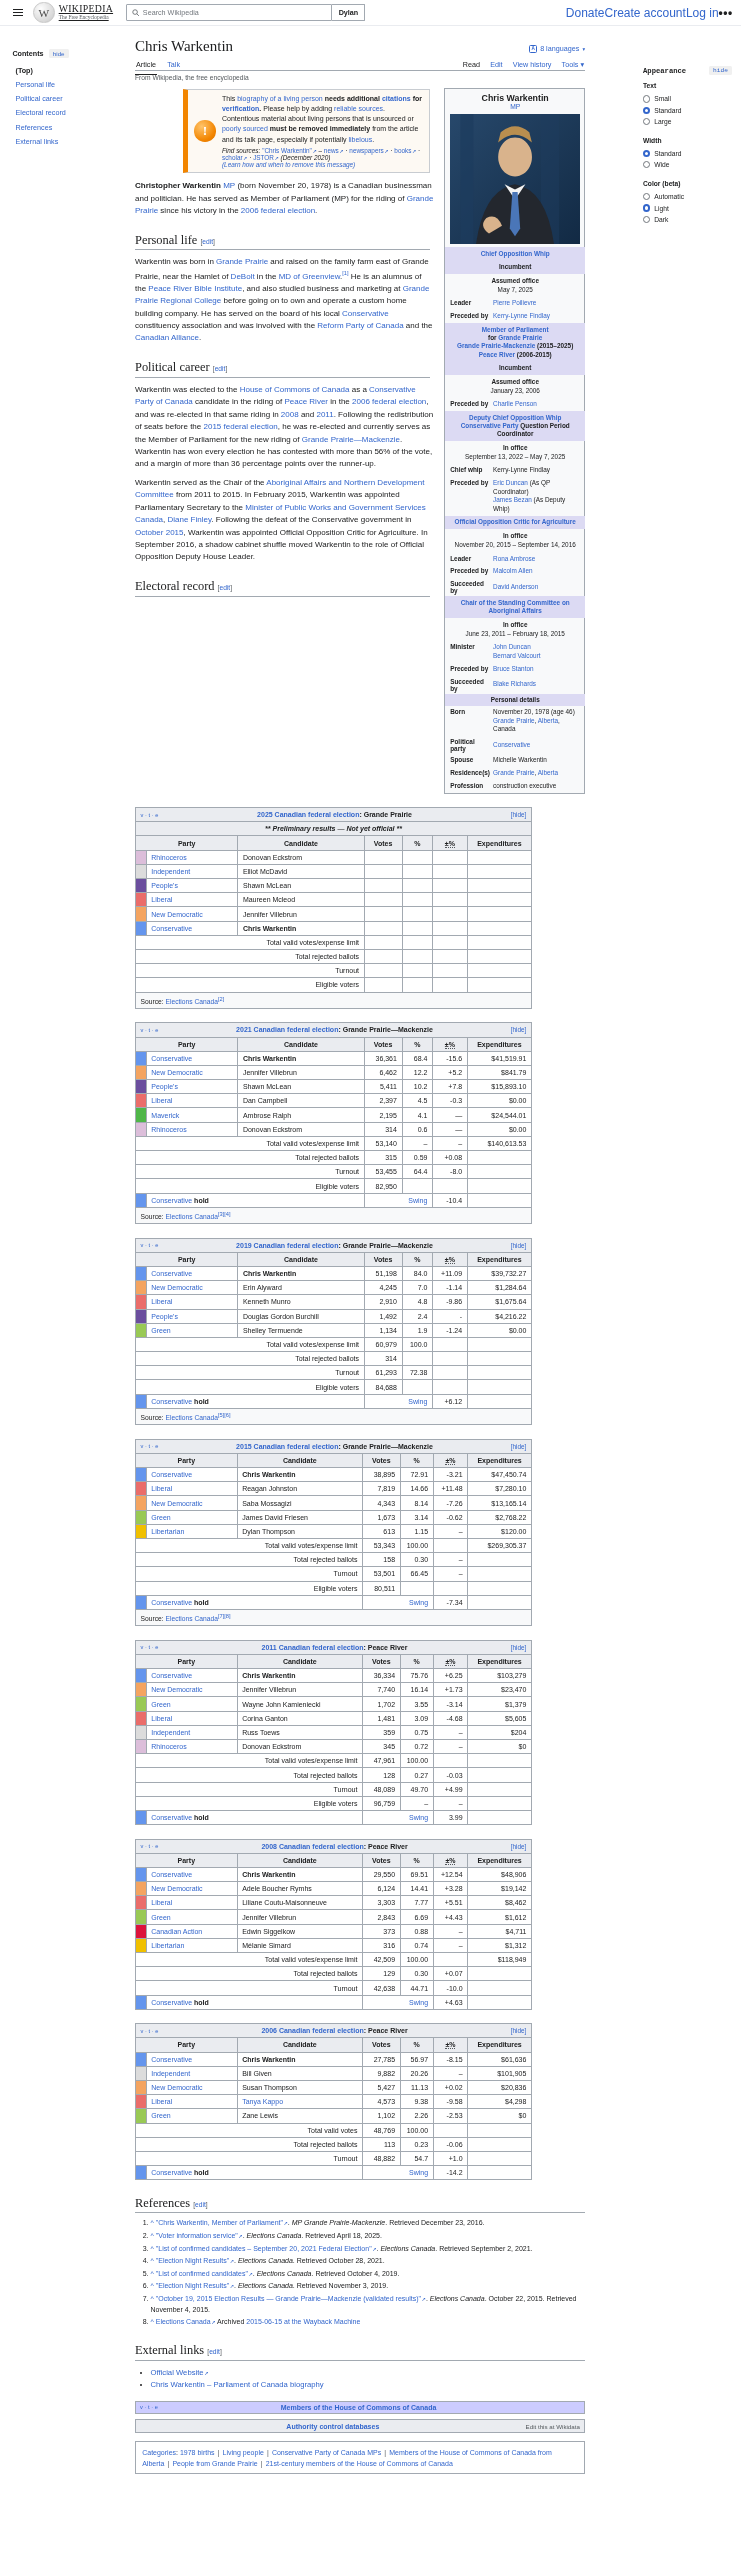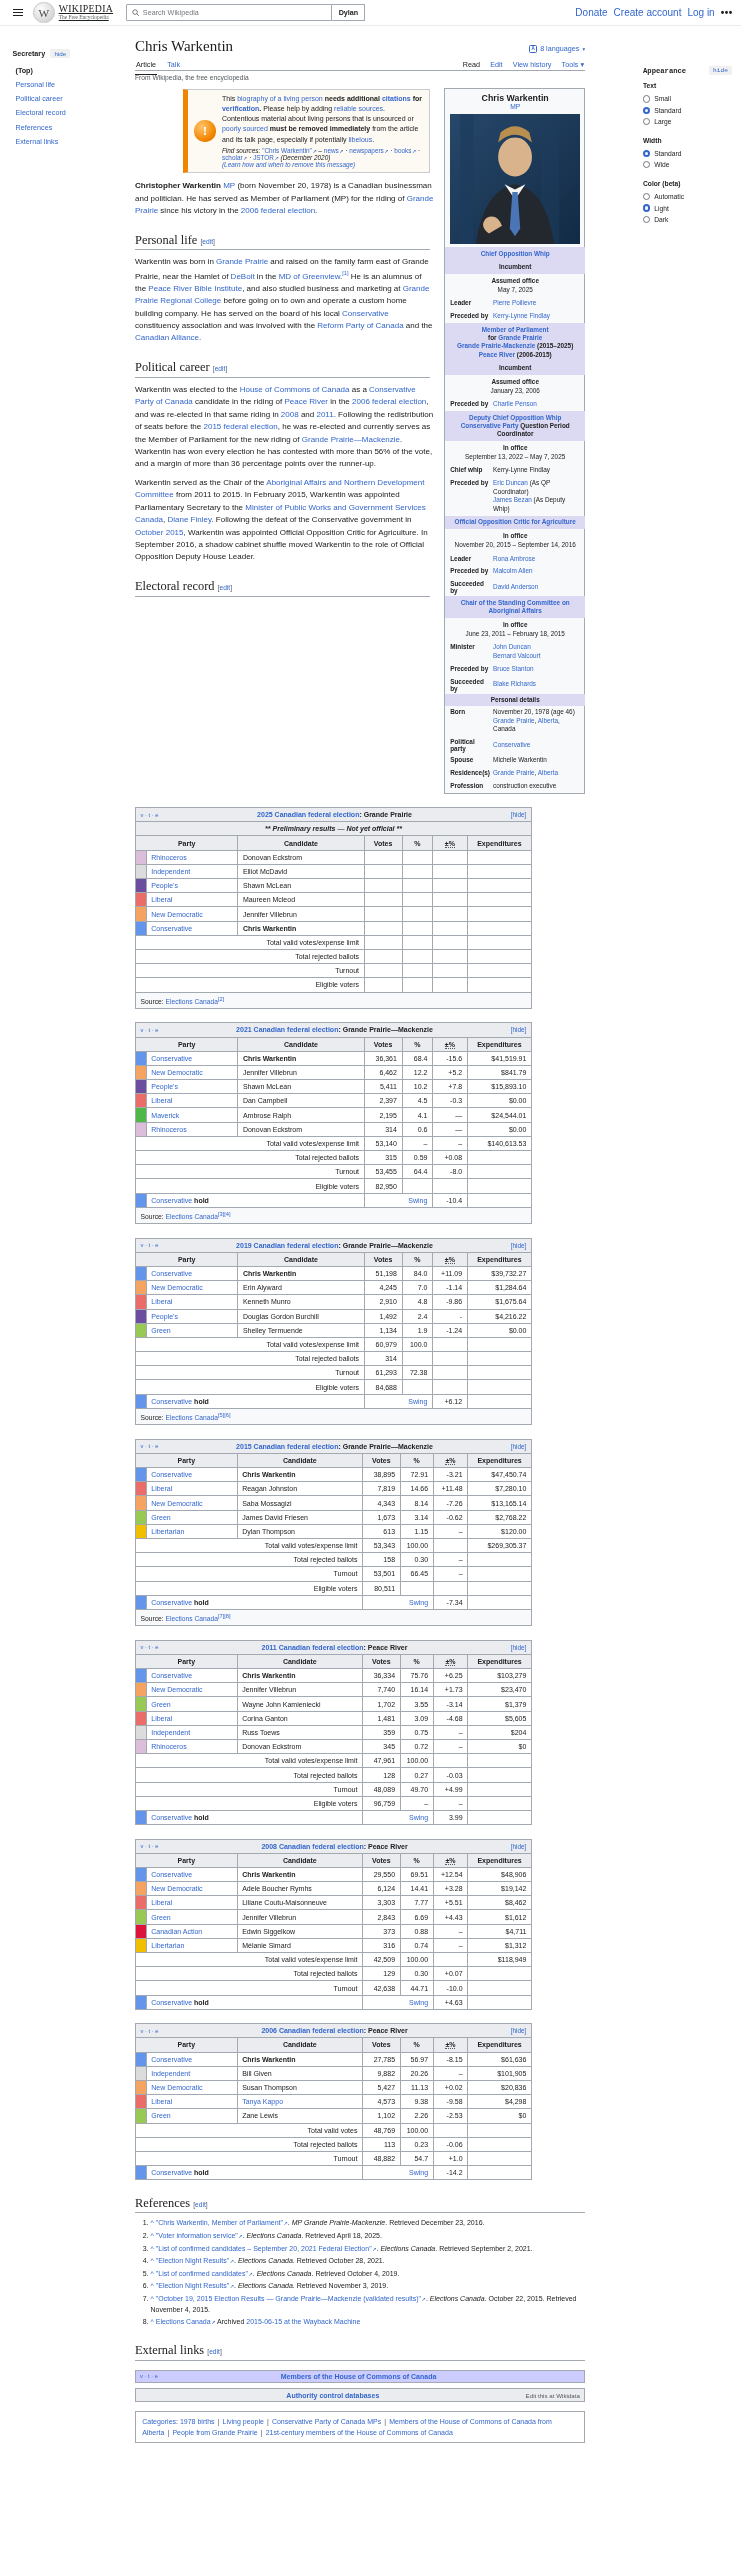--- a/index.html
+++ b/index.html
@@ -16,21 +16,21 @@
   .logo { display:flex; align-items:center; gap:4.1px; margin-right:13.4px; cursor:pointer;}
   .globe { width:21.6px; height:21.6px; border-radius:50%; background:radial-gradient(circle at 35% 30%, #fdfdfd, #d8d8d8 70%, #bfbfbf); border:0.5px solid #c8c8c8; display:flex; align-items:center; justify-content:center; font-family:"Liberation Serif",serif; font-size:11.3px; color:#4a4a4a; }
   .logo-text { line-height:1;text-decoration:underline; }
   .logo-title { font-family:"Liberation Serif",serif; font-size:9.8px; letter-spacing:0.3px; color:#202122;}
   .logo-sub { font-family:"Liberation Serif",serif; font-size:5.4px; color:#54595d; margin-top:1px;}
   .searchwrap { display:flex; align-items:center; }
   .searchbox { width:206px; height:16.5px; border:0.5px solid #a2a9b1; border-radius:1px 0 0 1px; display:flex; align-items:center; padding:0 4.1px; color:#72777d; background:#fff;}
   .searchbox input { border:none; outline:none; font-size:7.2px; width:100%; color:#202122;}
   .searchbox input::placeholder{ color:#72777d; }
   .search-btn { height:16.5px; border:0.5px solid #a2a9b1; border-left:none; background:#fff; font-size:7.2px; font-weight:bold; padding:0 6.2px; border-radius:0 1px 1px 0; color:#202122; cursor:pointer;}
-  .top-right { margin-left:auto; display:flex; align-items:flex-end; gap:6px; font-size:10px; }
+  .top-right { margin-left:auto; display:flex; align-items:flex-end; gap:0; font-size:12px; }
   .top-dots { color:#202122; font-weight:bold; letter-spacing:0.5px; cursor:pointer;}
   
   .toc { position:absolute; left:12.4px; top:49px; width:111px; font-size:7.2px; }
   .toc-head { display:flex; align-items:center; gap:5.2px; font-weight:bold; margin-bottom:5.2px;}
   .pill { background:#f0f0f0; border-radius:1.5px; font-size:6.2px; font-weight:normal; color:#3366cc; padding:1px 4.1px; cursor:pointer;}
   .toc-item { padding:2.6px 0 2.6px 3.1px; color:#3366cc; cursor:pointer;}
   .toc-item.active { color:#202122; font-weight:bold; }
   .main { margin-left:135px; width:450px; position:relative; }
   .appearance { position:absolute; left:643px; top:66px; width:89px; font-size:6.7px; }
   .ap-head { display:flex; align-items:center; justify-content:space-between; margin-bottom:7.2px;font-family:Liberation Mono, monospace;}
@@ -155,21 +155,21 @@
   <div class="top-right">
       <span class="lnk">Donate</span>
       <span class="lnk">Create account</span>
       <span class="lnk">Log in</span>
       <span class="top-dots">•••</span>
     </div>
 </header>
 
 <aside class="toc">
   <div class="toc-head">
-    <span>Secretary</span>
+    <span>Contents</span>
     <span class="pill">hide</span>
   </div>
   <nav>
       <div class="toc-item active">(Top)</div>
       <div class="toc-item">Personal life</div>
       <div class="toc-item">Political career</div>
       <div class="toc-item">Electoral record</div>
       <div class="toc-item">References</div>
       <div class="toc-item">External links</div>
     </nav>
@@ -1219,20 +1219,24 @@
         <li><span class="sg-a">^</span><span class="sg-t"> </span><span class="sg-e">"Voter information service"</span><span class="sg-t">. </span><span class="sg-i">Elections Canada</span><span class="sg-t">. Retrieved April 18, 2025.</span></li>
         <li><span class="sg-a">^</span><span class="sg-t"> </span><span class="sg-e">"List of confirmed candidates – September 20, 2021 Federal Election"</span><span class="sg-t">. </span><span class="sg-i">Elections Canada</span><span class="sg-t">. Retrieved September 2, 2021.</span></li>
         <li><span class="sg-a">^</span><span class="sg-t"> </span><span class="sg-e">"Election Night Results"</span><span class="sg-t">. </span><span class="sg-i">Elections Canada</span><span class="sg-t">. Retrieved October 28, 2021.</span></li>
         <li><span class="sg-a">^</span><span class="sg-t"> </span><span class="sg-e">"List of confirmed candidates"</span><span class="sg-t">. </span><span class="sg-i">Elections Canada</span><span class="sg-t">. Retrieved October 4, 2019.</span></li>
         <li><span class="sg-a">^</span><span class="sg-t"> </span><span class="sg-e">"Election Night Results"</span><span class="sg-t">. </span><span class="sg-i">Elections Canada</span><span class="sg-t">. Retrieved November 3, 2019.</span></li>
         <li><span class="sg-a">^</span><span class="sg-t"> </span><span class="sg-e">"October 19, 2015 Election Results — Grande Prairie—Mackenzie (validated results)"</span><span class="sg-t">. </span><span class="sg-i">Elections Canada</span><span class="sg-t">. October 22, 2015. Retrieved November 4, 2015.</span></li>
         <li><span class="sg-a">^</span><span class="sg-t"> </span><span class="sg-e">Elections Canada</span><span class="sg-t"> Archived </span><span class="sg-a">2015-06-15 at the Wayback Machine</span></li>
       </ol>
 
     <h2 class="sect full"><span>External links</span> <span class="editlink">[<span class="lnk">edit</span>]</span></h2>
+    <ul class="extlinks" id="extlinks">
+        <li><span class="sg-e">Official Website</span></li>
+        <li><span class="sg-a">Chris Warkentin – Parliament of Canada biography</span></li>
+      </ul>
 
     <div class="navbox">
       <div class="navbox-title">
         <span class="vte">v · t · e</span>
         <span class="t">Members of the House of Commons of Canada</span>
         <span style="width:20.6px"></span>
       </div>
     </div>
     <div class="authbox">
       <span class="t">Authority control databases</span>

